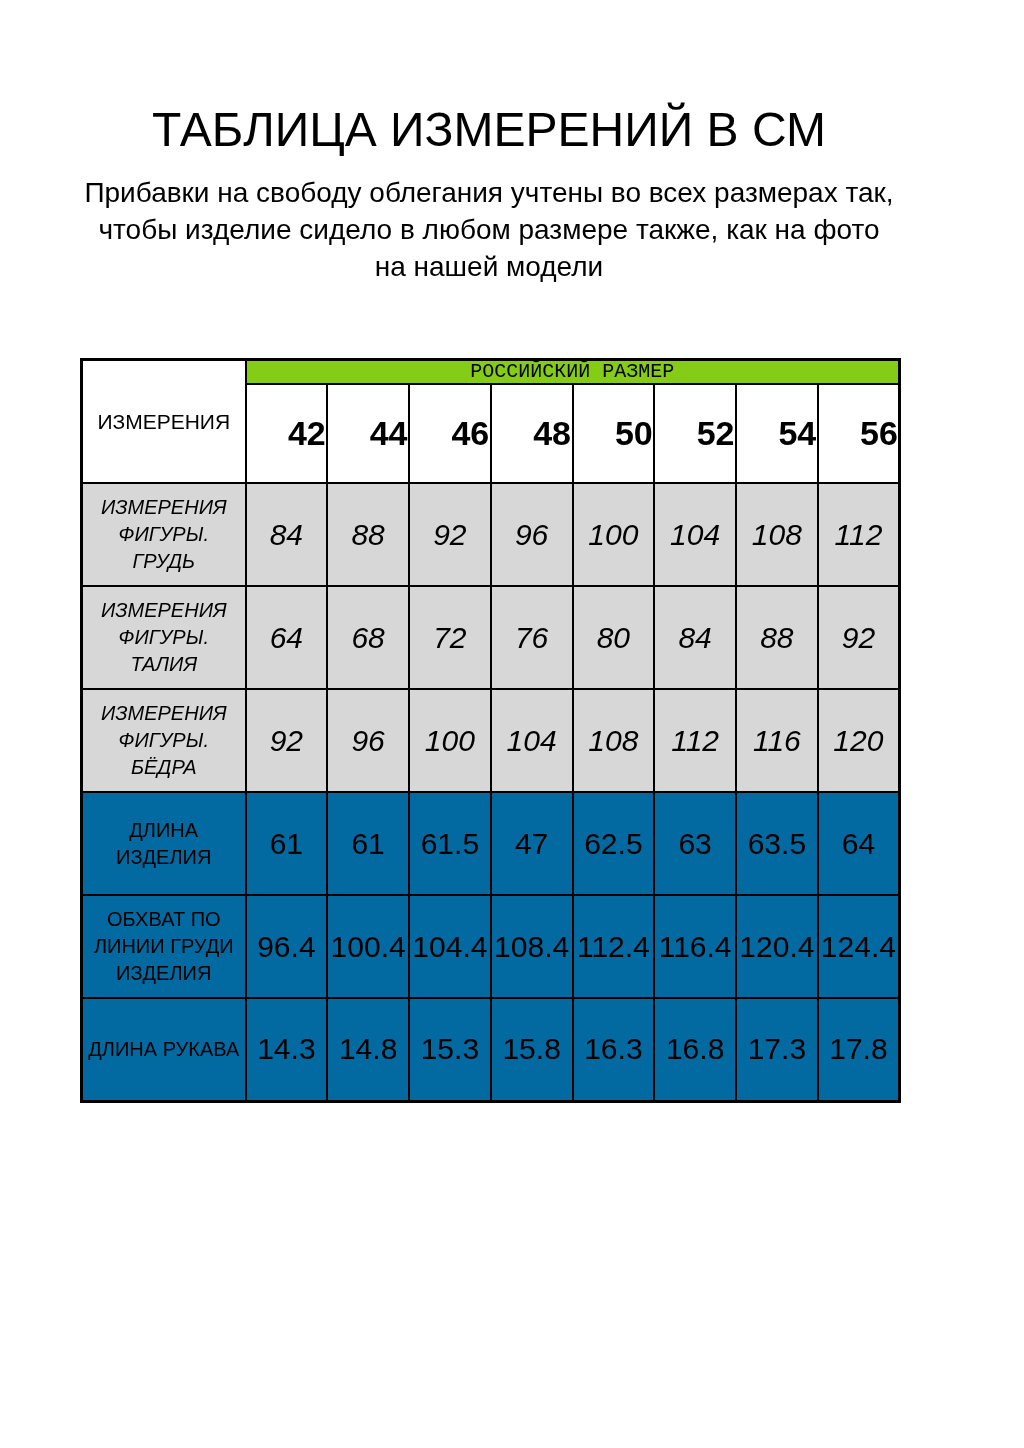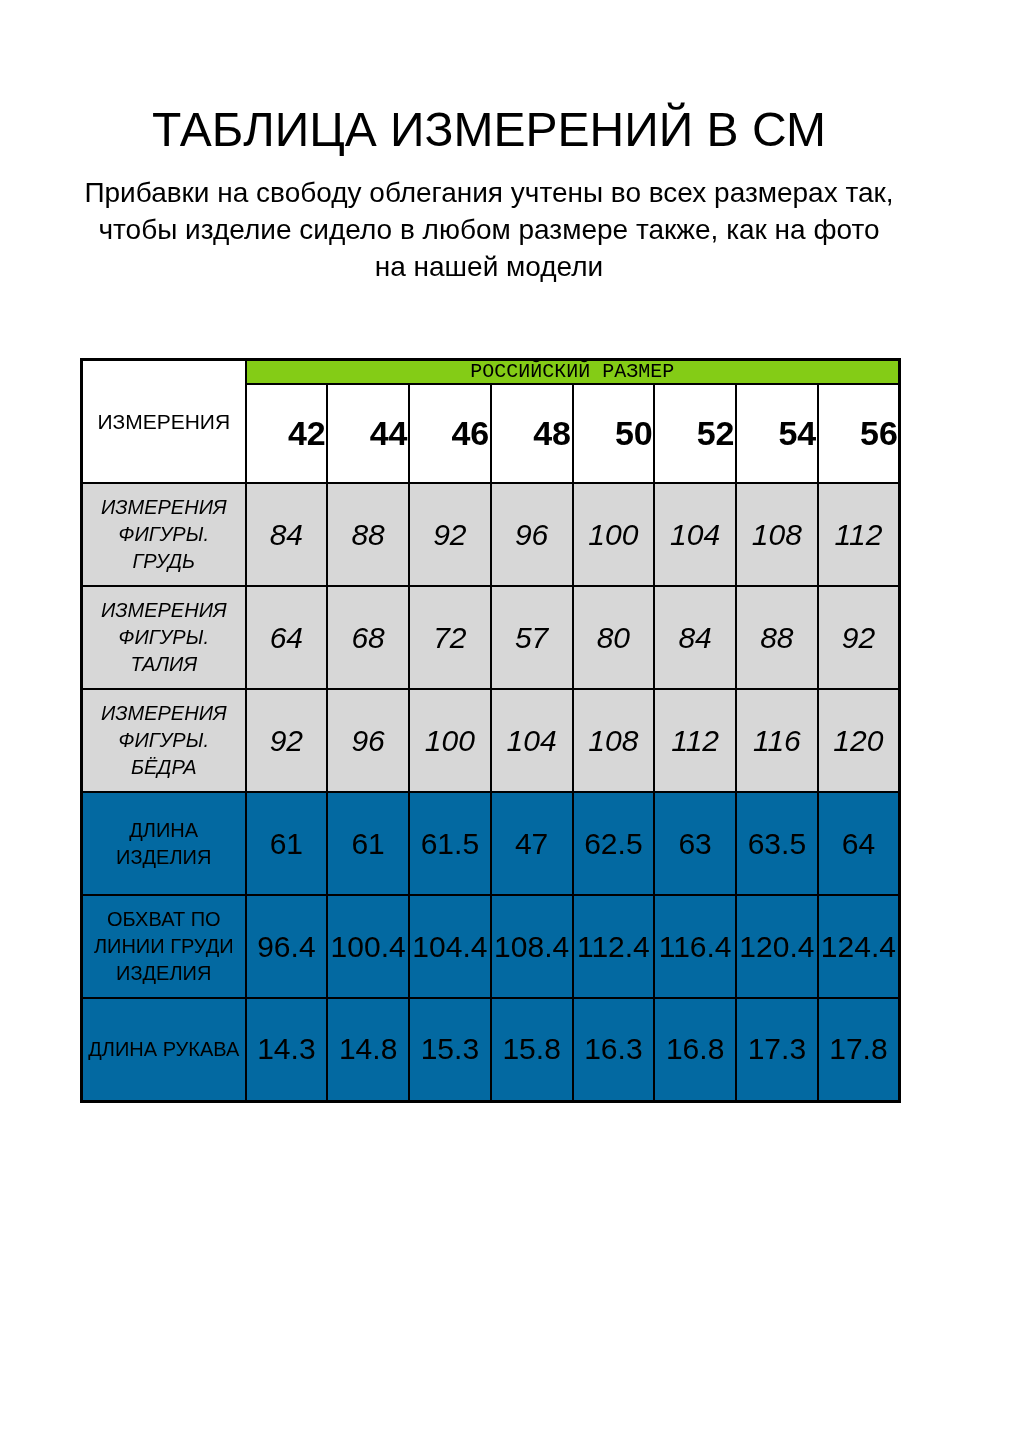--- a/index.html
+++ b/index.html
@@ -135,21 +135,21 @@
         <td class="value-cell">108</td>
         <td class="value-cell">112</td>
       </tr>
 
       <tr class="data-row figure-row">
         <td class="label-cell">ИЗМЕРЕНИЯ
 ФИГУРЫ. ТАЛИЯ</td>
         <td class="value-cell">64</td>
         <td class="value-cell">68</td>
         <td class="value-cell">72</td>
-        <td class="value-cell">57</td>
+        <td class="value-cell">76</td>
         <td class="value-cell">80</td>
         <td class="value-cell">84</td>
         <td class="value-cell">88</td>
         <td class="value-cell">92</td>
       </tr>
 
       <tr class="data-row figure-row">
         <td class="label-cell">ИЗМЕРЕНИЯ
 ФИГУРЫ. БЁДРА</td>
         <td class="value-cell">92</td>

